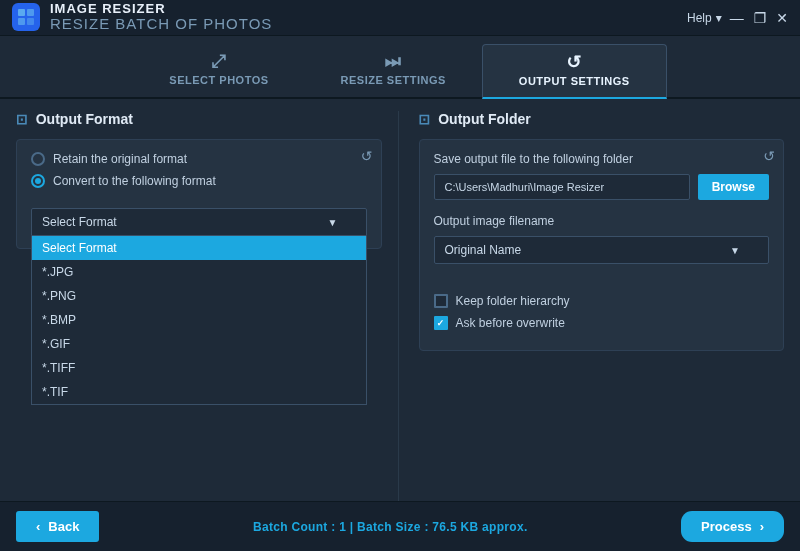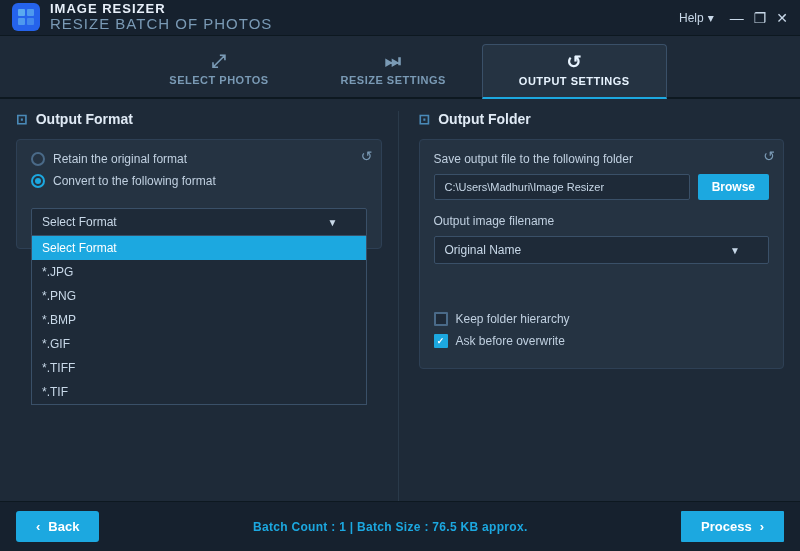--- a/index.html
+++ b/index.html
@@ -52,21 +52,21 @@
       letter-spacing: 1px;
     }
     .title-sub {
       font-size: 15px;
       color: #7a9ab5;
       letter-spacing: 1px;
     }
     .title-bar-right {
       display: flex;
       align-items: center;
-      gap: 16px;
+      gap: 8px;
     }
     .help-btn {
       font-size: 12px;
       color: #c8d8e8;
       cursor: pointer;
       display: flex;
       align-items: center;
       gap: 4px;
     }
     .win-controls {
@@ -252,21 +252,21 @@
       border: none;
       padding: 6px 14px;
       font-size: 12px;
       font-weight: 600;
       border-radius: 2px;
       cursor: pointer;
     }
 
     .filename-dropdown {
       position: relative;
-      margin-bottom: 32px;
+      margin-bottom: 14px;
     }
 
     .checkbox-row {
       display: flex;
       align-items: center;
       gap: 8px;
       font-size: 12px;
       color: #c0d0e0;
       margin-bottom: 8px;
       cursor: pointer;
@@ -320,21 +320,21 @@
       align-items: center;
       gap: 8px;
     }
     .process-btn {
       background: #1ca8e0;
       color: #fff;
       border: none;
       padding: 8px 20px;
       font-size: 13px;
       font-weight: 600;
-      border-radius: 1px;
+      border-radius: 11px;
       cursor: pointer;
       display: flex;
       align-items: center;
       gap: 8px;
     }
     .batch-info {
       font-size: 12px;
       color: #7a9ab5;
       font-weight: 600;
       letter-spacing: 0.3px;

